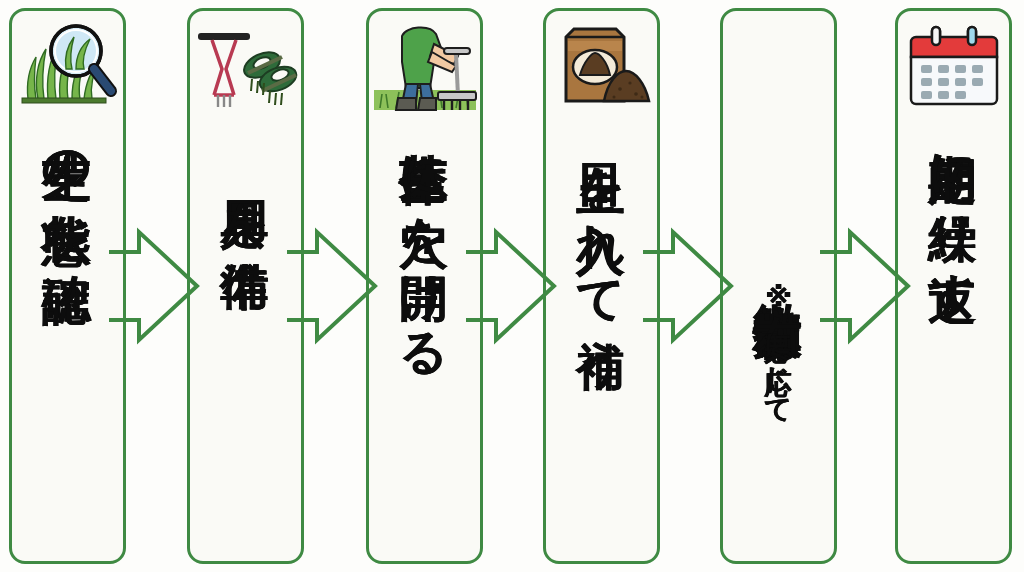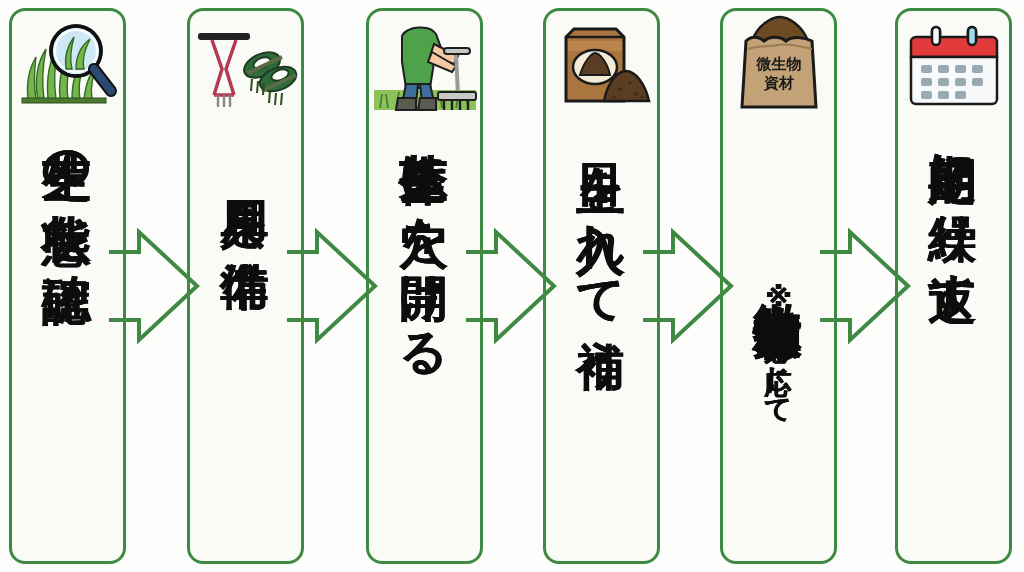--- a/index.html
+++ b/index.html
@@ -241,32 +241,20 @@
   </div>
 
   <div class="arrow" style="left:639px;">
     <svg width="112" height="116" viewBox="0 0 112 116">
       <polyline points="4,24 34,24 34,4 92,58 34,112 34,92 4,92" fill="none" stroke="#3f8a43" stroke-width="4" stroke-linejoin="miter"></polyline>
     </svg>
   </div>
 
   <div class="panel" style="left:720px; width:117px;">
     <div class="panel-inner">
-      <div class="icon-box" style="height:100px;">
-        <svg width="98" height="100" viewBox="0 0 98 100">
-
-          <path d="M22 26 C28 8 44 2 50 2 C58 2 72 10 78 26 Z" fill="#6b4a24" stroke="#1a1a1a" stroke-width="2.5"></path>
-
-          <path d="M16 26 C22 20 30 22 34 26 C40 21 50 21 56 26 C62 21 74 22 82 26
-                   L86 92 L12 92 Z" fill="#c2a276" stroke="#1a1a1a" stroke-width="3"></path>
-          <path d="M18 34 C28 30 40 32 48 30 C60 28 72 32 82 34" fill="none" stroke="#9c7d55" stroke-width="2"></path>
-          <text x="49" y="54" font-family="'DejaVu Sans',sans-serif" font-size="15" font-weight="bold" fill="#1a1a1a" text-anchor="middle">微生物</text>
-          <text x="49" y="73" font-family="'DejaVu Sans',sans-serif" font-size="15" font-weight="bold" fill="#1a1a1a" text-anchor="middle">資材</text>
-        </svg>
-      </div>
       <div class="vtext" style="top:100px; height:455px; align-items:flex-start; flex-direction:column;">
         <span class="line main" style="align-self:center;">微生物資材散布</span>
         <span class="line note" style="align-self:center; margin-top:2px;">※必要に応じて</span>
       </div>
     </div>
   </div>
 
   <div class="arrow" style="left:816px;">
     <svg width="112" height="116" viewBox="0 0 112 116">
       <polyline points="4,24 34,24 34,4 92,58 34,112 34,92 4,92" fill="none" stroke="#3f8a43" stroke-width="4" stroke-linejoin="miter"></polyline>

